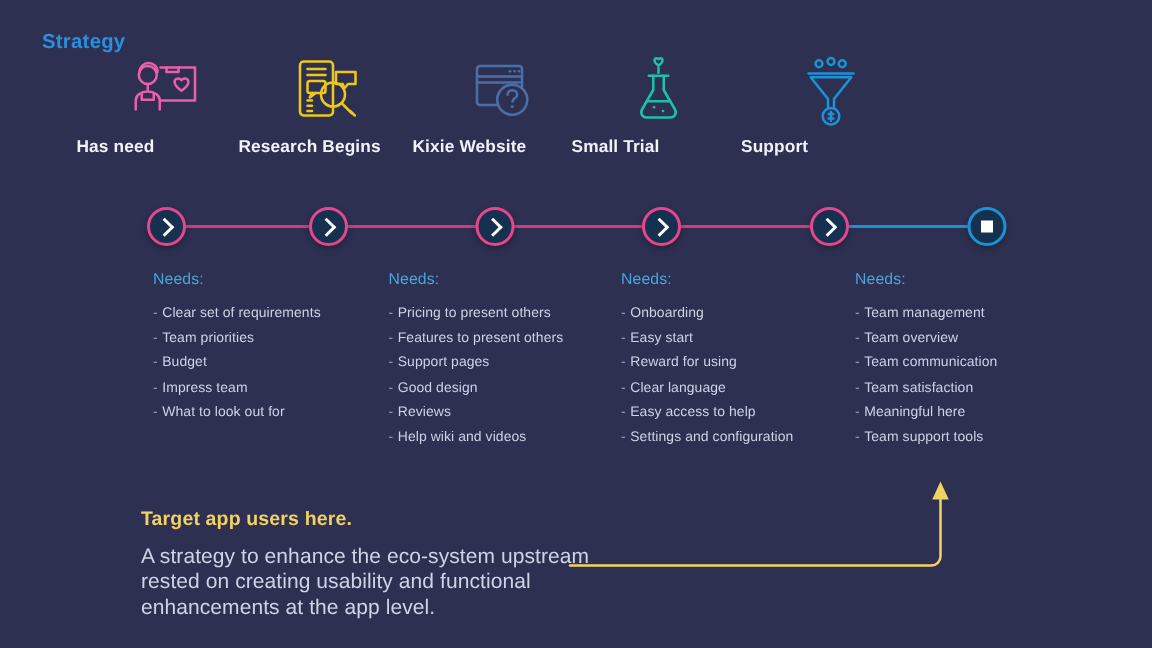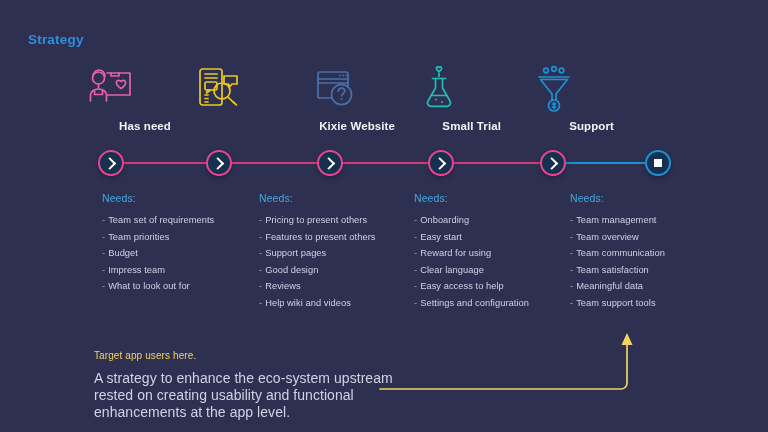--- a/index.html
+++ b/index.html
@@ -13,40 +13,39 @@
     background: #2e3052;
     font-family: "Liberation Sans", sans-serif;
     position: relative;
     -webkit-font-smoothing: antialiased;
   }
   #canvas {
     position: absolute;
     left: 0; top: 0;
     width: 768px;
     height: 348px;
-    margin-top: 12px;
   }
 
   
   #page-title {
     position: absolute;
     left: 28px;
     top: 20px;
     font-size: 13.5px;
     font-weight: bold;
     letter-spacing: 0.2px;
     color: #2a8fe0;
   }
 
   
   .stage {
     position: absolute;
-    top: 52px;
+    top: 36px;
     width: 120px;
-    text-align: right;
+    text-align: left;
   }
   .stage-icon {
     height: 50px;
     display: flex;
     align-items: center;
     justify-content: center;
   }
   .stage-label {
     margin-top: 6px;
     font-size: 11.5px;
@@ -134,22 +133,22 @@
   }
 
   
   #callout {
     position: absolute;
     left: 94px;
     top: 338px;
     width: 300px;
   }
   #callout-title {
-    font-size: 10px;
-    font-weight: normal;
+    font-size: 13px;
+    font-weight: bold;
     color: #f2d263;
     margin-bottom: 9px;
     letter-spacing: 0.1px;
   }
   #callout-body {
     font-size: 14px;
     color: #cfd3e5;
     line-height: 17px;
     letter-spacing: 0.05px;
   }
@@ -194,20 +193,21 @@
         <path d="M10 8h12M10 12h12"></path>
         <rect x="10" y="16" width="12" height="8" rx="1.5"></rect>
         <path d="M13 24l-1.5 3 4-3"></path>
         <path d="M10 29h3M10 32.5h3M10 36h3"></path>
         <path d="M29 10h13v8h-5l-2.5 3-1-3H29z"></path>
         <circle cx="27" cy="25" r="8"></circle>
         <path d="M33 31l6.5 6.5"></path>
         <path d="M38.5 36l3 3"></path>
       </svg>
     </div>
+    <div class="stage-label">Research Begins</div>
   </div>
 
   <div class="stage" style="left:275px;">
     <div class="stage-icon">
       <svg width="46" height="42" viewBox="0 0 46 42" fill="none" stroke="#4a6fa8" stroke-width="1.7" stroke-linecap="round" stroke-linejoin="round">
         <rect x="6" y="4" width="30" height="26" rx="2"></rect>
         <path d="M6 11h30"></path>
         <circle cx="28" cy="7.5" r="0.9" fill="#4a6fa8" stroke="none"></circle>
         <circle cx="31" cy="7.5" r="0.9" fill="#4a6fa8" stroke="none"></circle>
         <circle cx="34" cy="7.5" r="0.9" fill="#4a6fa8" stroke="none"></circle>
@@ -272,21 +272,21 @@
       <i class="chev"></i>
     </div>
     <div class="tl-node blueend" style="left:645px;">
       <i class="sq"></i>
     </div>
   </div>
 
   <div class="needs-col" style="left:102px;">
     <div class="needs-heading">Needs:</div>
     <ul class="needs-list">
-      <li><span class="dash">-</span><span>Team set of requirements</span></li>
+      <li><span class="dash">-</span><span>Clear set of requirements</span></li>
       <li><span class="dash">-</span><span>Team priorities</span></li>
       <li><span class="dash">-</span><span>Budget</span></li>
       <li><span class="dash">-</span><span>Impress team</span></li>
       <li><span class="dash">-</span><span>What to look out for</span></li>
     </ul>
   </div>
 
   <div class="needs-col" style="left:259px;">
     <div class="needs-heading">Needs:</div>
     <ul class="needs-list">
@@ -311,21 +311,21 @@
     </ul>
   </div>
 
   <div class="needs-col" style="left:570px;">
     <div class="needs-heading">Needs:</div>
     <ul class="needs-list">
       <li><span class="dash">-</span><span>Team management</span></li>
       <li><span class="dash">-</span><span>Team overview</span></li>
       <li><span class="dash">-</span><span>Team communication</span></li>
       <li><span class="dash">-</span><span>Team satisfaction</span></li>
-      <li><span class="dash">-</span><span>Meaningful data</span></li>
+      <li><span class="dash">-</span><span>Meaningful here</span></li>
       <li><span class="dash">-</span><span>Team support tools</span></li>
     </ul>
   </div>
 
   <div id="callout">
     <div id="callout-title">Target app users here.</div>
     <div id="callout-body">A strategy to enhance the eco-system upstream rested on creating usability and functional enhancements at the app level.</div>
   </div>
 
   <svg id="pointer-arrow" viewBox="0 0 270 80" fill="none">

